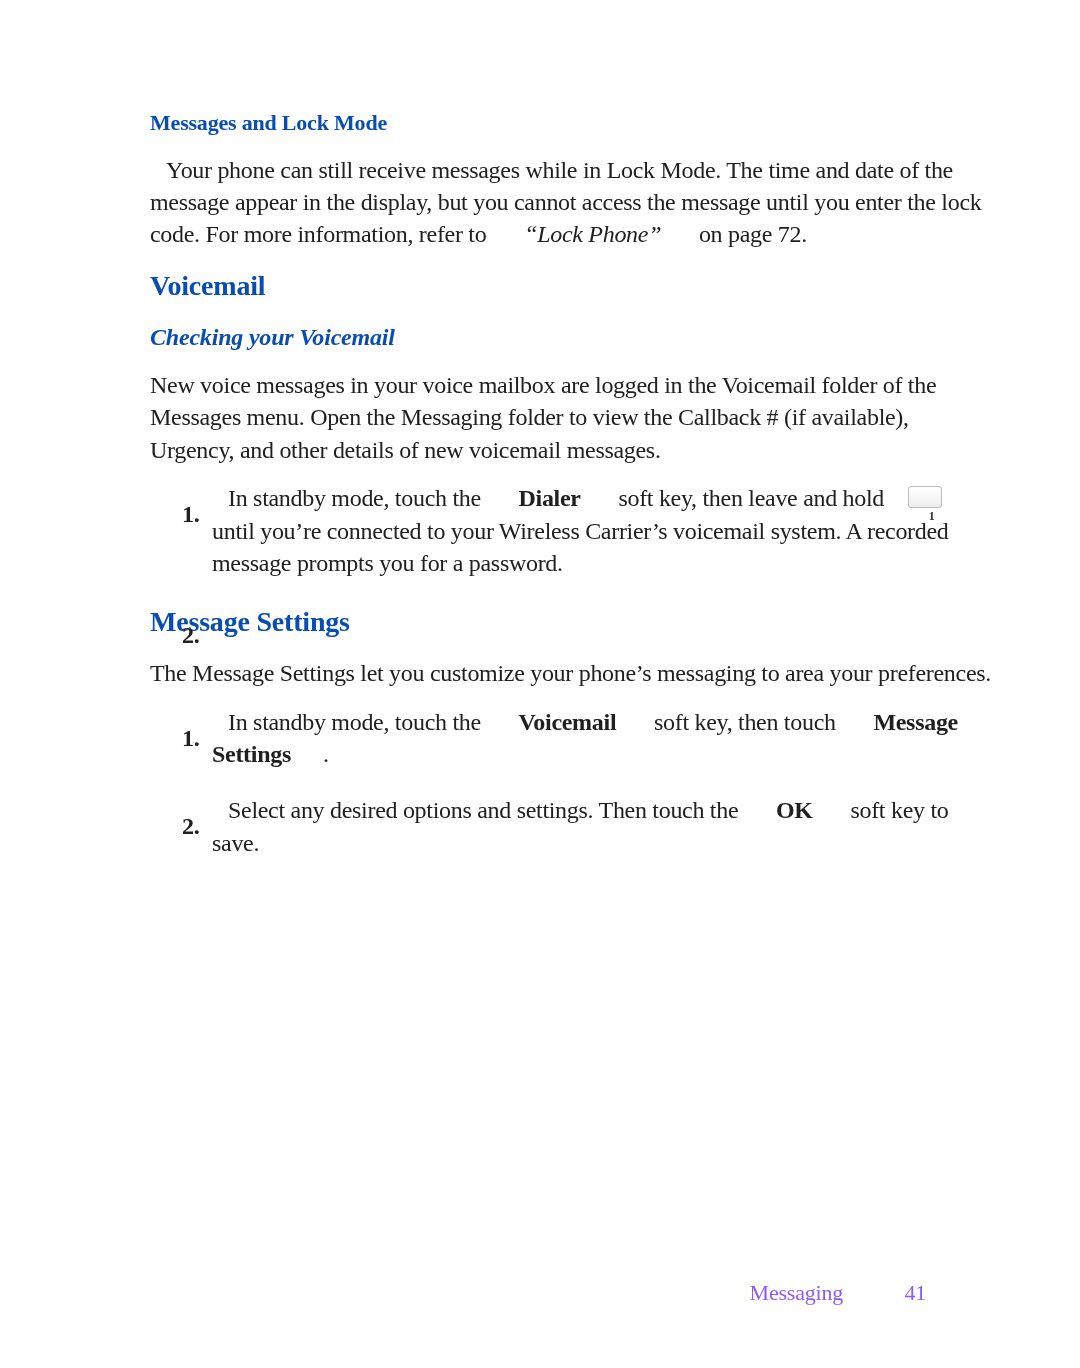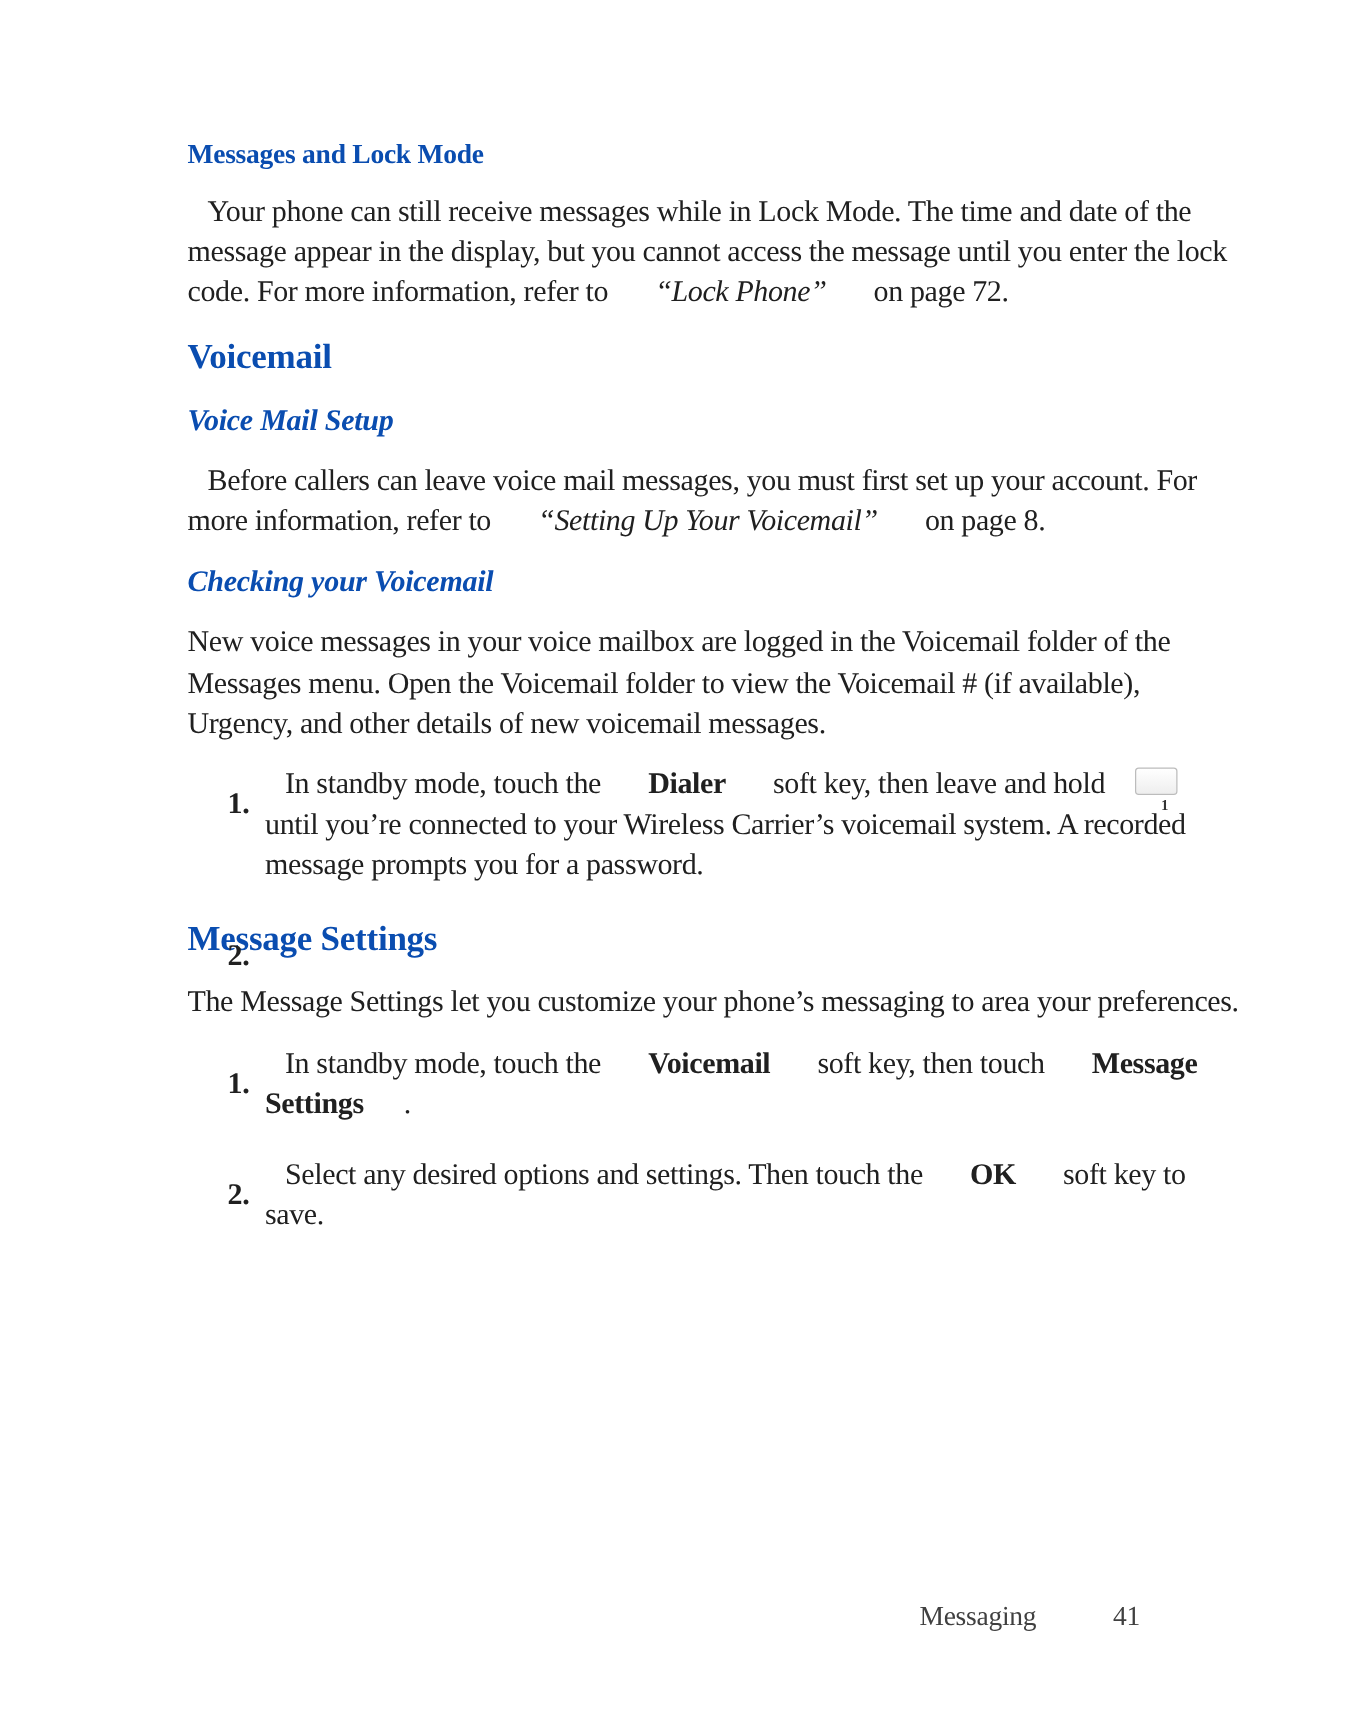--- a/index.html
+++ b/index.html
@@ -98,23 +98,23 @@
     .key-icon .k2 {
       position: absolute;
       right: 3px;
       top: 4px;
       font-size: 8px;
       color: #888;
     }
     .footer {
       position: absolute;
       bottom: 36px;
-      right: 82px;
+      right: 68px;
       font-size: 22px;
-      color: #404040;
+      color: #8b5cf6;
       letter-spacing: -0.2px;
     }
     .footer .pn {
       display: inline-block;
       margin-left: 40px;
     }
     .content {
       position: relative;
       height: 100%;
     }
@@ -128,30 +128,24 @@
     <div class="h3">Messages and Lock Mode</div>
     <p class="body">
       <span>Your phone can still receive messages while in Lock Mode. The time and date of the message appear in the display, but you cannot access the message until you enter the lock code. For more information, refer to </span><span class="ref-italic">“Lock Phone”</span><span>  on page 72.</span>
     </p>
   </div>
 
   <div>
     <div class="h2">Voicemail</div>
   </div>
 
-  <div>
-    <div class="h3i">Voice Mail Setup</div>
-    <p class="body">
-      <span>Before callers can leave voice mail messages, you must first set up your account. For more information, refer to </span><span class="ref-italic">“Setting Up Your Voicemail”</span><span>  on page 8.</span>
-    </p>
-  </div>
 
   <div>
     <div class="h3i">Checking your Voicemail</div>
-    <p class="body">New voice messages in your voice mailbox are logged in the Voicemail folder of the Messages menu. Open the Voicemail folder to view the Voicemail # (if available), Urgency, and other details of new voicemail messages.</p>
+    <p class="body">New voice messages in your voice mailbox are logged in the Voicemail folder of the Messages menu. Open the Messaging folder to view the Callback # (if available), Urgency, and other details of new voicemail messages.</p>
     <ol class="steps">
       <li>
         <span class="num">1.</span>
         <span>In standby mode, touch the </span><span class="bold">Dialer</span><span> soft key, then leave and hold </span><span class="key-icon"><span class="k1">1</span><span class="k2"></span></span><span> until you’re connected to your Wireless Carrier’s voicemail system. A recorded message prompts you for a password.</span>
       </li>
       <li>
         <span class="num">2.</span>
       </li>
     </ol>
   </div>

